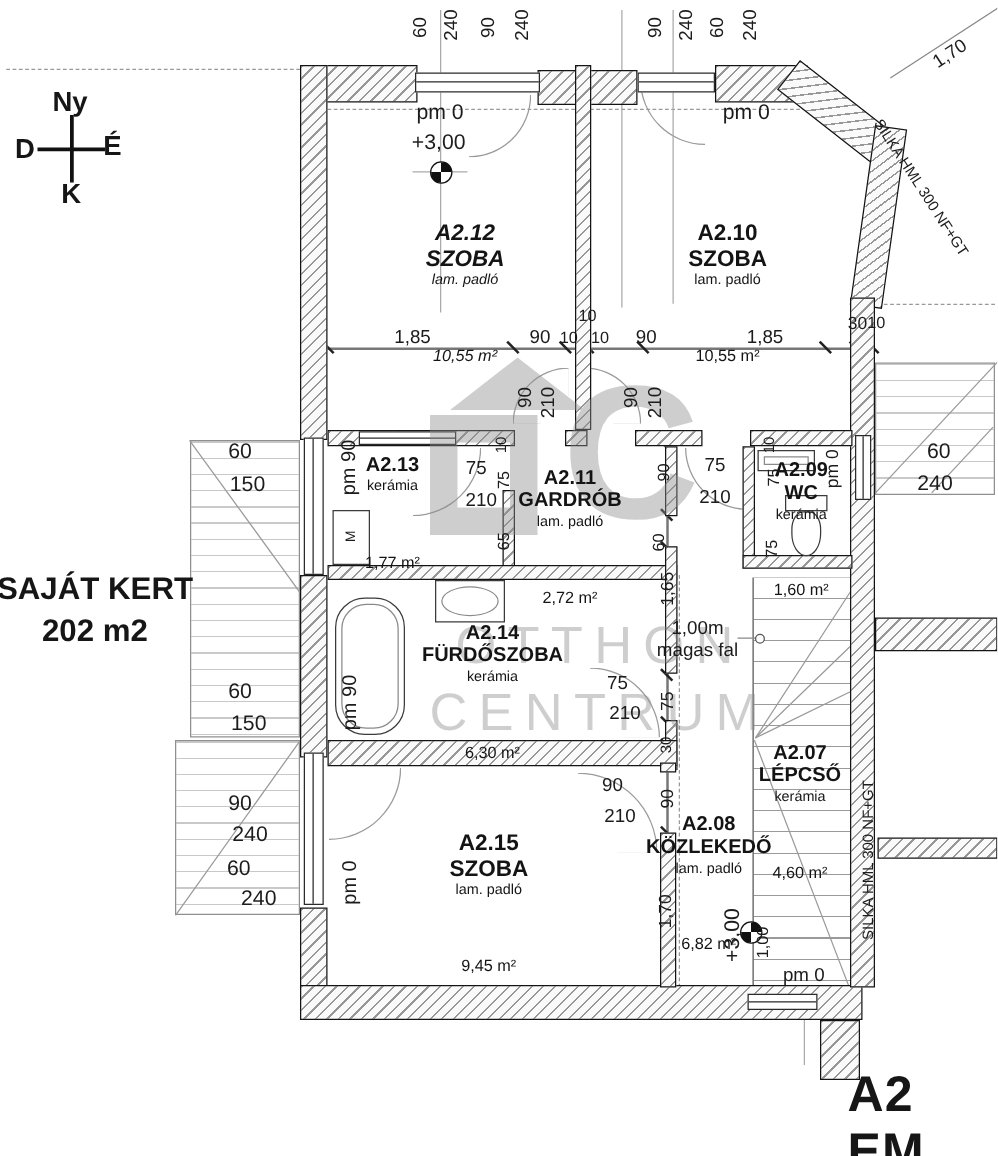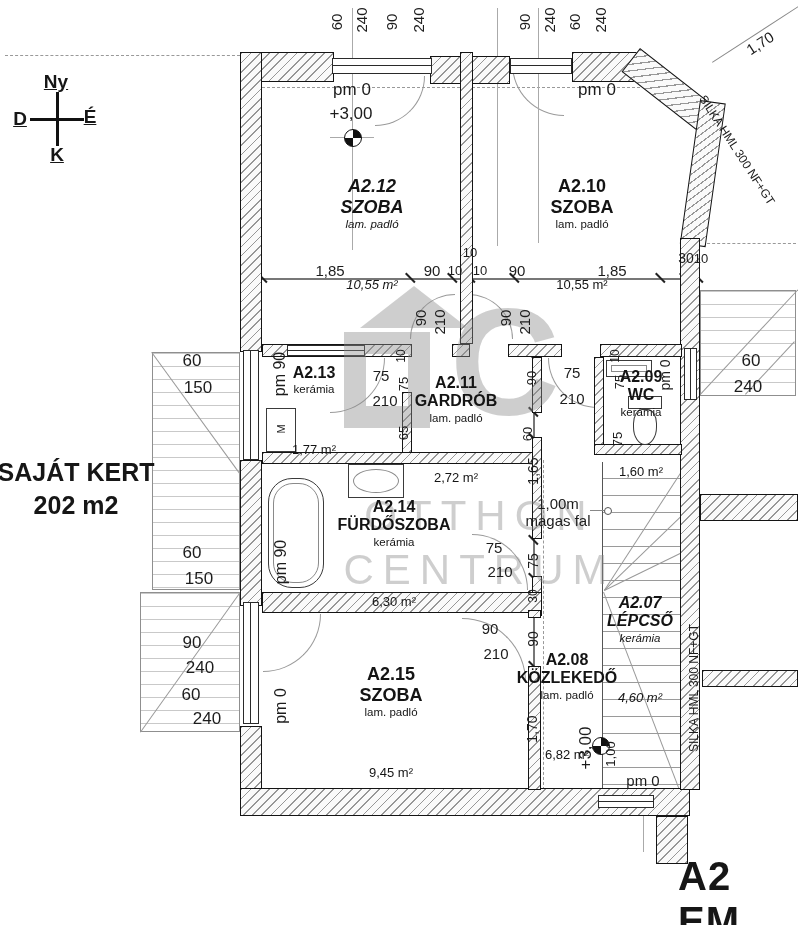--- a/index.html
+++ b/index.html
@@ -28,21 +28,21 @@
         background:repeating-linear-gradient(180deg,#fff 0 16px,#9a9a9a 16px 17px);}
   .lbl{position:absolute;transform:translate(-50%,-50%);white-space:nowrap;color:#1c1c1c;z-index:7;}
   .room{position:absolute;transform:translateX(-50%);text-align:center;z-index:7;line-height:1.15;color:#141414;}
   .rid,.rname{font-weight:bold;font-size:16px;}
   .room.big .rid,.room.big .rname{font-size:18px;}
   .rfloor{font-size:11.5px;margin-top:1px;}
   .rarea{font-size:13px;margin-top:46px;}
   .levelmark{position:absolute;width:16px;height:16px;border-radius:50%;border:1.5px solid #111;z-index:6;
         background:conic-gradient(#111 0 90deg,#fff 90deg 180deg,#111 180deg 270deg,#fff 270deg 360deg);}
   .compass-line{position:absolute;background:#111;z-index:7;}
-  .compass-letter{position:absolute;transform:translate(-50%,-50%);font-weight:bold;font-size:19px;z-index:7;text-decoration:underline;}
+  .compass-letter{position:absolute;transform:translate(-50%,-50%);font-weight:bold;font-size:22px;z-index:7;}
   #watermark{position:absolute;left:330px;top:280px;width:300px;height:330px;opacity:.42;z-index:5;color:#8d8d8d;}
   #wm-roof{position:absolute;left:30px;top:6px;width:0;height:0;
         border-left:54px solid transparent;border-right:54px solid transparent;border-bottom:42px solid #8d8d8d;}
   #wm-o{position:absolute;left:14px;top:52px;width:86px;height:96px;border:22px solid #8d8d8d;box-sizing:border-box;}
   #wm-c{position:absolute;left:120px;top:6px;font-size:152px;font-weight:bold;line-height:1;}
   .wm-word{position:absolute;left:0;width:100%;text-align:center;font-size:42px;font-weight:500;letter-spacing:9px;}
   #garden{position:absolute;left:76px;top:488px;transform:translate(-50%,-50%);text-align:center;
         font-size:25px;font-weight:bold;z-index:7;line-height:1.3;}
   #plan-title{position:absolute;left:718px;top:899px;transform:translate(-50%,-50%);
         font-size:40px;font-weight:bold;letter-spacing:1px;z-index:7;}
@@ -296,19 +296,19 @@
       <div class="rname">SZOBA</div>
       <div class="rfloor">lam. padló</div>
       <div class="rarea">9,45 m²</div>
     </div>
     <div class="room" style="left: 567px; top: 651px; width: 150px;">
       <div class="rid">A2.08</div>
       <div class="rname">KÖZLEKEDŐ</div>
       <div class="rfloor">lam. padló</div>
       <div class="rarea">6,82 m²</div>
     </div>
-    <div class="room" style="left: 640px; top: 594px; width: 110px; font-style: italic;">
+    <div class="room" style="left: 640px; top: 594px; width: 110px;">
       <div class="rid">A2.07</div>
       <div class="rname">LÉPCSŐ</div>
       <div class="rfloor">kerámia</div>
       <div class="rarea">4,60 m²</div>
     </div>
   </div>
 
 </body></html>

